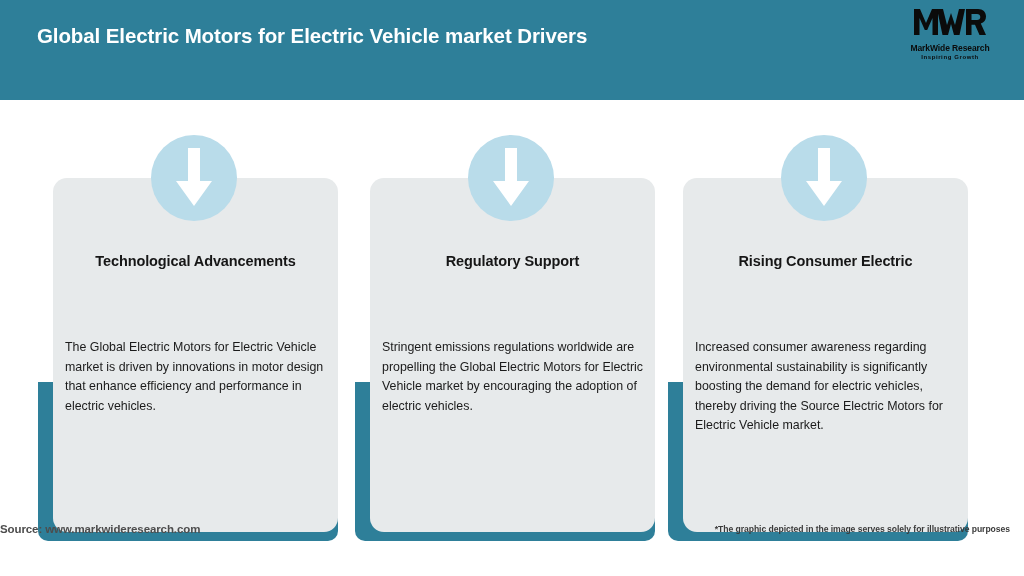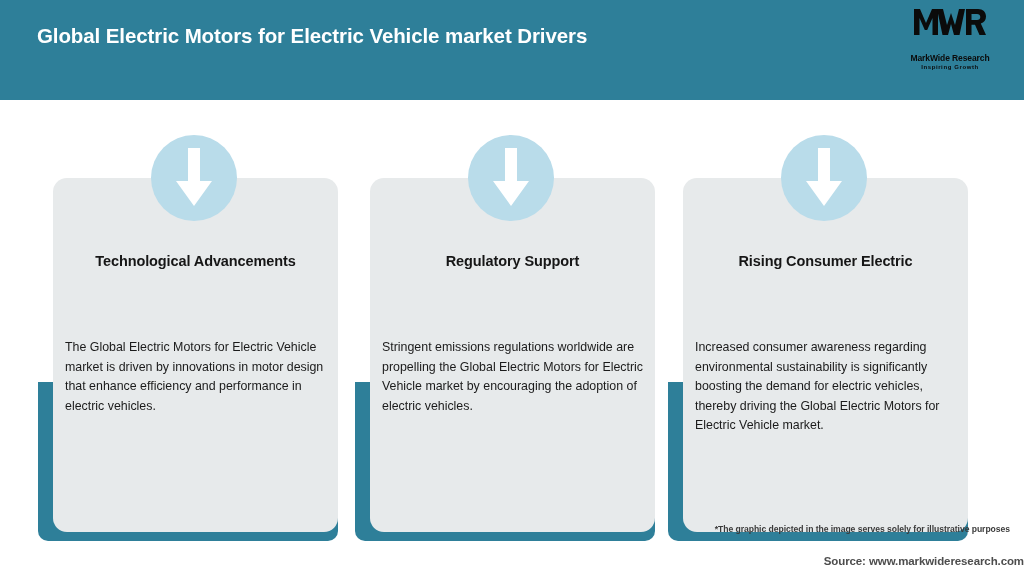--- a/index.html
+++ b/index.html
@@ -55,21 +55,21 @@
   #logo-mark {
     display: block;
     margin: 0 auto;
   }
   #logo-name {
     display: block;
     font-size: 8.5px;
     font-weight: bold;
     color: #0b0b0b;
     letter-spacing: -0.1px;
-    margin-top: 17px;
+    margin-top: 7px;
     white-space: nowrap;
   }
   #logo-tagline {
     display: block;
     font-size: 6px;
     font-weight: bold;
     color: #0b0b0b;
     letter-spacing: 0.6px;
     margin-top: 1px;
     white-space: nowrap;
@@ -143,23 +143,23 @@
   .arrow-badge svg {
     position: absolute;
     left: 24px;
     top: 13px;
   }
 
   
   #source {
     position: absolute;
     left: 0;
-    top: 555px;
-    width: 1024px;
-    text-align: right;
+    top: 523px;
+    width: 1024px;
+    text-align: left;
     font-size: 11.5px;
     font-weight: bold;
     color: #4d4d4d;
     letter-spacing: -0.1px;
   }
   #disclaimer {
     position: absolute;
     right: 14px;
     top: 524px;
     font-size: 8.6px;
@@ -216,21 +216,21 @@
       <svg width="38" height="60" viewBox="0 0 38 60">
         <path d="M13 0 L25 0 L25 33 L37 33 L19 58 L1 33 L13 33 Z" fill="#ffffff"></path>
       </svg>
     </div>
   </div>
 
   <div class="card-group" id="group-2">
     <div class="card-frame"></div>
     <div class="card">
       <div class="card-title">Rising Consumer Electric</div>
-      <div class="card-body">Increased consumer awareness regarding environmental sustainability is significantly boosting the demand for electric vehicles, thereby driving the Global Electric Motors for Electric Vehicle market.</div>
+      <div class="card-body">Increased consumer awareness regarding environmental sustainability is significantly boosting the demand for electric vehicles, thereby driving the Source Electric Motors for Electric Vehicle market.</div>
     </div>
     <div class="arrow-badge">
       <svg width="38" height="60" viewBox="0 0 38 60">
         <path d="M13 0 L25 0 L25 33 L37 33 L19 58 L1 33 L13 33 Z" fill="#ffffff"></path>
       </svg>
     </div>
   </div>
 
   <div id="source">Source: www.markwideresearch.com</div>
   <div id="disclaimer">*The graphic depicted in the image serves solely for illustrative purposes</div>

